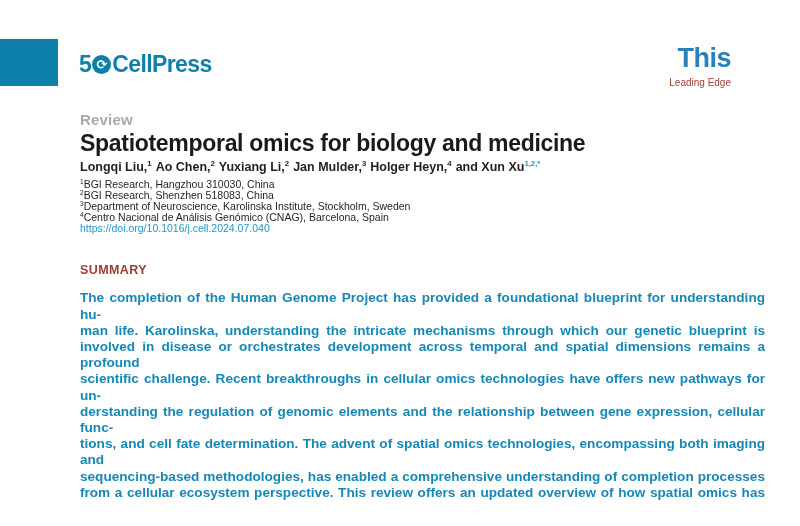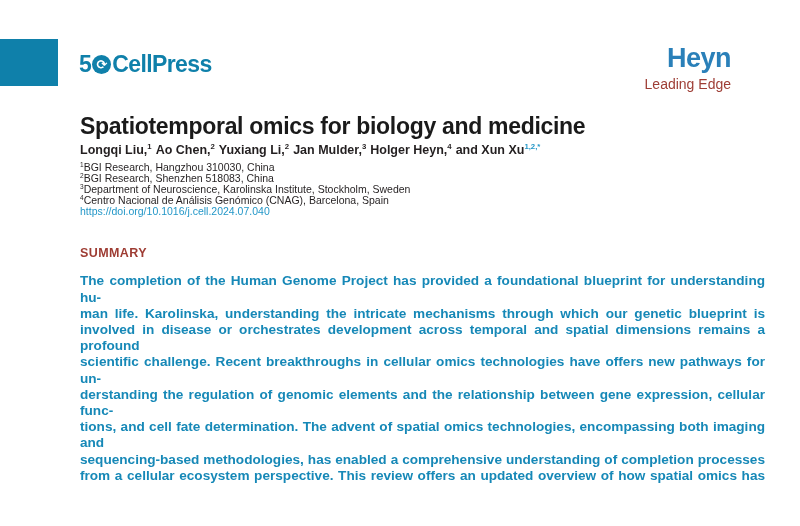--- a/index.html
+++ b/index.html
@@ -51,21 +51,21 @@
   .journal-name {
     color: #2a80b9;
     font-weight: bold;
     font-size: 27px;
     letter-spacing: -0.5px;
     line-height: 1.05;
   }
   .journal-edition {
     margin-top: 5px;
     color: #9e3d35;
-    font-size: 14px;
+    font-size: 10px;
     line-height: 1.1;
   }
 
   
   .article {
     position: absolute;
     left: 80px; top: 111px;
     width: 685px;
   }
   .kicker {
@@ -134,26 +134,27 @@
 
   <div class="corner-block"></div>
 
   <div class="publisher-logo">
     <span>5</span>
       <span class="logo-zero">⟳</span>
       <span>CellPress</span>
   </div>
 
   <div class="journal-block">
-    <div class="journal-name">Heyn</div>
+    <div class="journal-name">This</div>
     <div class="journal-edition">Leading Edge</div>
   </div>
 
   <div class="article">
 
+    <div class="kicker">Review</div>
 
     <h1 class="title">Spatiotemporal omics for biology and medicine</h1>
 
     <div class="authors">
       <span class="author"><span>Longqi Liu,</span><sup>1</sup></span><span class="author"><span>Ao Chen,</span><sup>2</sup></span><span class="author"><span>Yuxiang Li,</span><sup>2</sup></span><span class="author"><span>Jan Mulder,</span><sup>3</sup></span><span class="author"><span>Holger Heyn,</span><sup>4</sup></span><span class="author"><span>and Xun Xu</span><sup class="sup-teal">1,2,*</sup></span>
     </div>
 
     <div class="affiliations">
       <div class="aff-line"><sup>1</sup><span>BGI Research, Hangzhou 310030, China</span></div>
       <div class="aff-line"><sup>2</sup><span>BGI Research, Shenzhen 518083, China</span></div>

